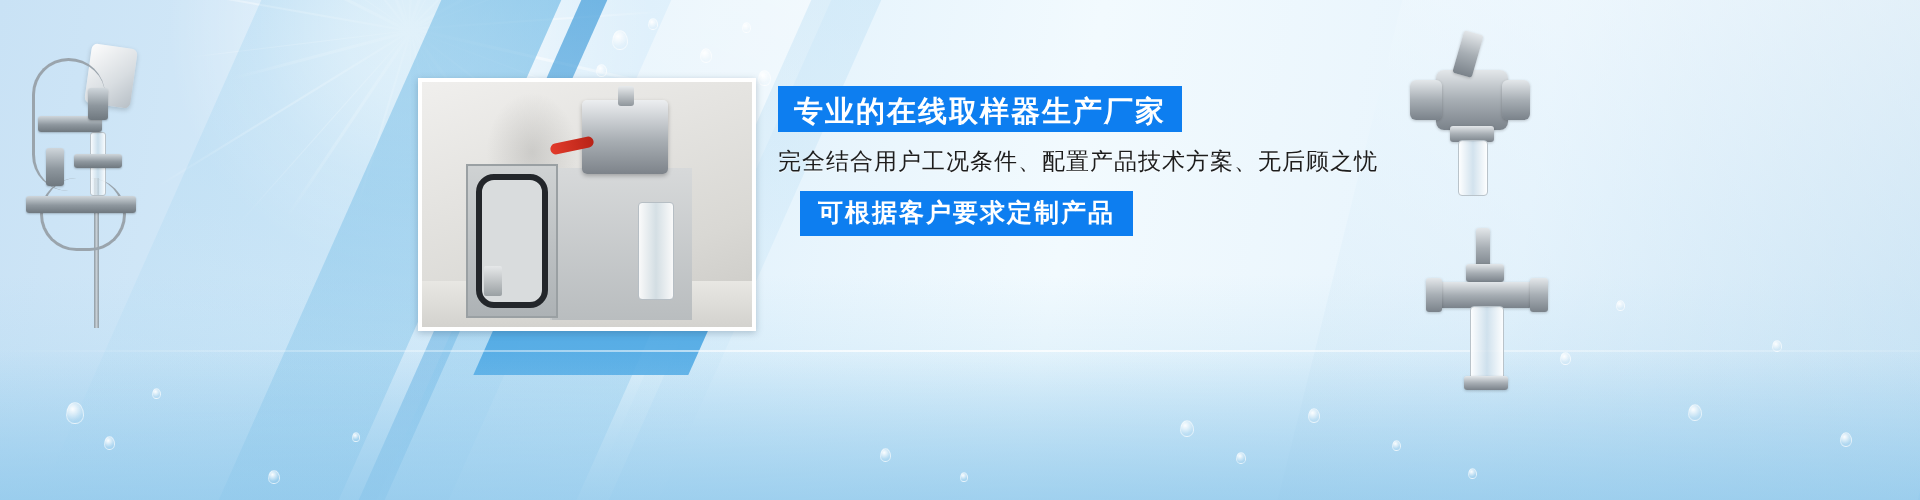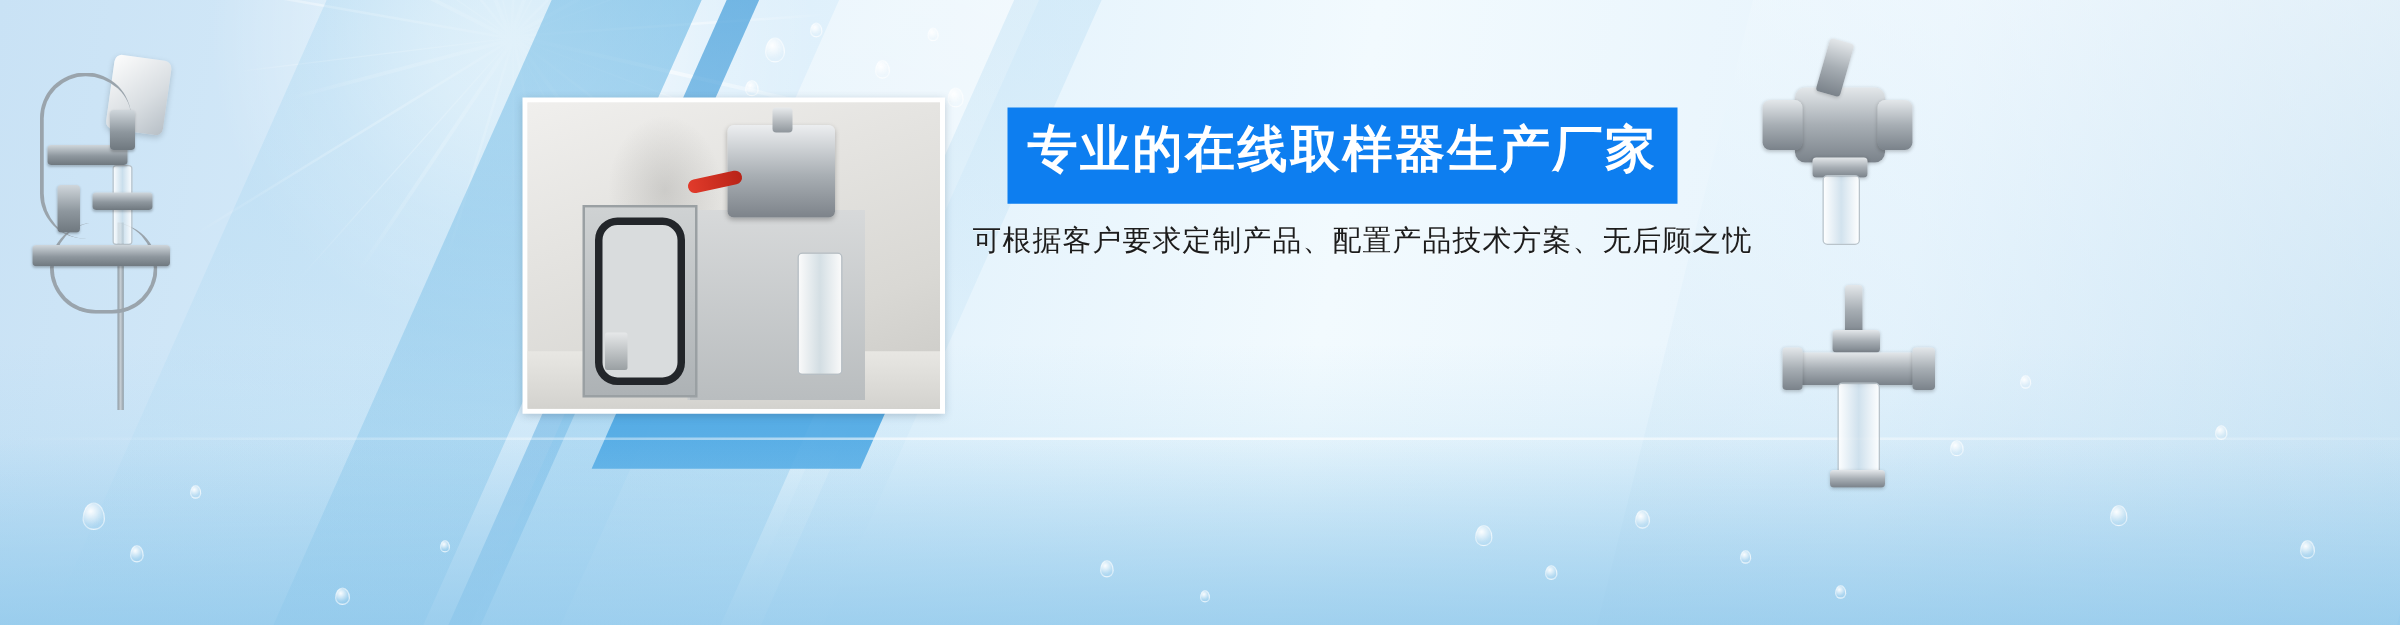--- a/index.html
+++ b/index.html
@@ -119,22 +119,22 @@
   
   .text-wrap{position:absolute;left:778px;top:72px;width:620px;}
   .company{
     font-family:"DejaVu Serif","Liberation Serif",serif;
     font-size:32px;font-weight:bold;color:#141414;letter-spacing:4px;
     line-height:1.1;white-space:nowrap;
     text-shadow:0 1px 0 rgba(255,255,255,.7);
   }
   .hl{
     display:inline-block;background:#0d7ef0;color:#fff;
-    font-size:40px;font-weight:bold;letter-spacing:2px;
-    padding:6px 16px 16px 16px;white-space:nowrap;margin-left:28px;
+    font-size:29px;font-weight:bold;letter-spacing:2px;
+    padding:6px 16px 0 16px;white-space:nowrap;
   }
   .hl-row{margin-top:14px;}
   .plain{
     margin-top:14px;font-size:23px;color:#1d1d1d;letter-spacing:1px;white-space:nowrap;
     text-shadow:0 1px 0 rgba(255,255,255,.6);
   }
   .hl2-row{margin-top:14px;margin-left:22px;}
   .hl2{
     display:inline-block;background:#0d7ef0;color:#fff;
     font-size:25px;font-weight:bold;letter-spacing:2px;
@@ -277,17 +277,20 @@
     <div class="metal" style="left:0px;top:50px;width:16px;height:34px;"></div>
     <div class="metal" style="left:104px;top:50px;width:18px;height:34px;"></div>
     <div class="tubeglass" style="left:44px;top:78px;width:32px;height:74px;"></div>
     <div class="metal" style="left:38px;top:148px;width:44px;height:14px;"></div>
   </div>
 
   <div class="text-wrap">
     <div class="hl-row">
       <span class="hl">专业的在线取样器生产厂家</span>
     </div>
-    <div class="plain">可根据客户要求定制产品、配置产品技术方案、无后顾之忧</div>
+    <div class="plain">完全结合用户工况条件、配置产品技术方案、无后顾之忧</div>
+    <div class="hl2-row">
+      <span class="hl2">可根据客户要求定制产品</span>
+    </div>
   </div>
 
 
 </div>
 
 </body></html>

